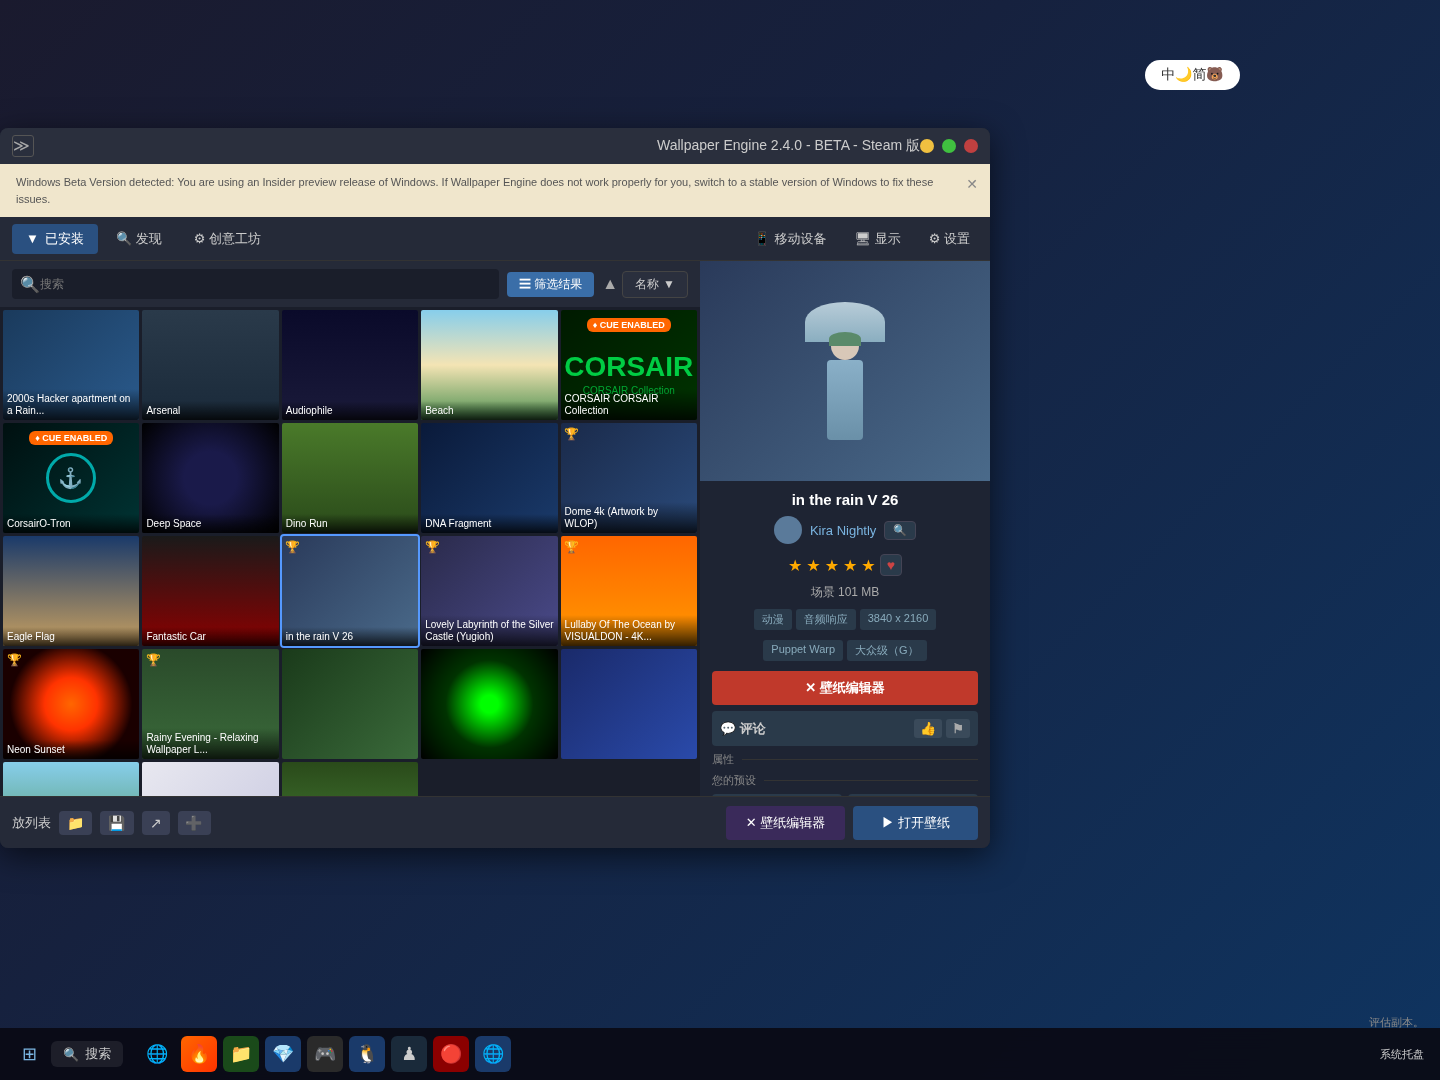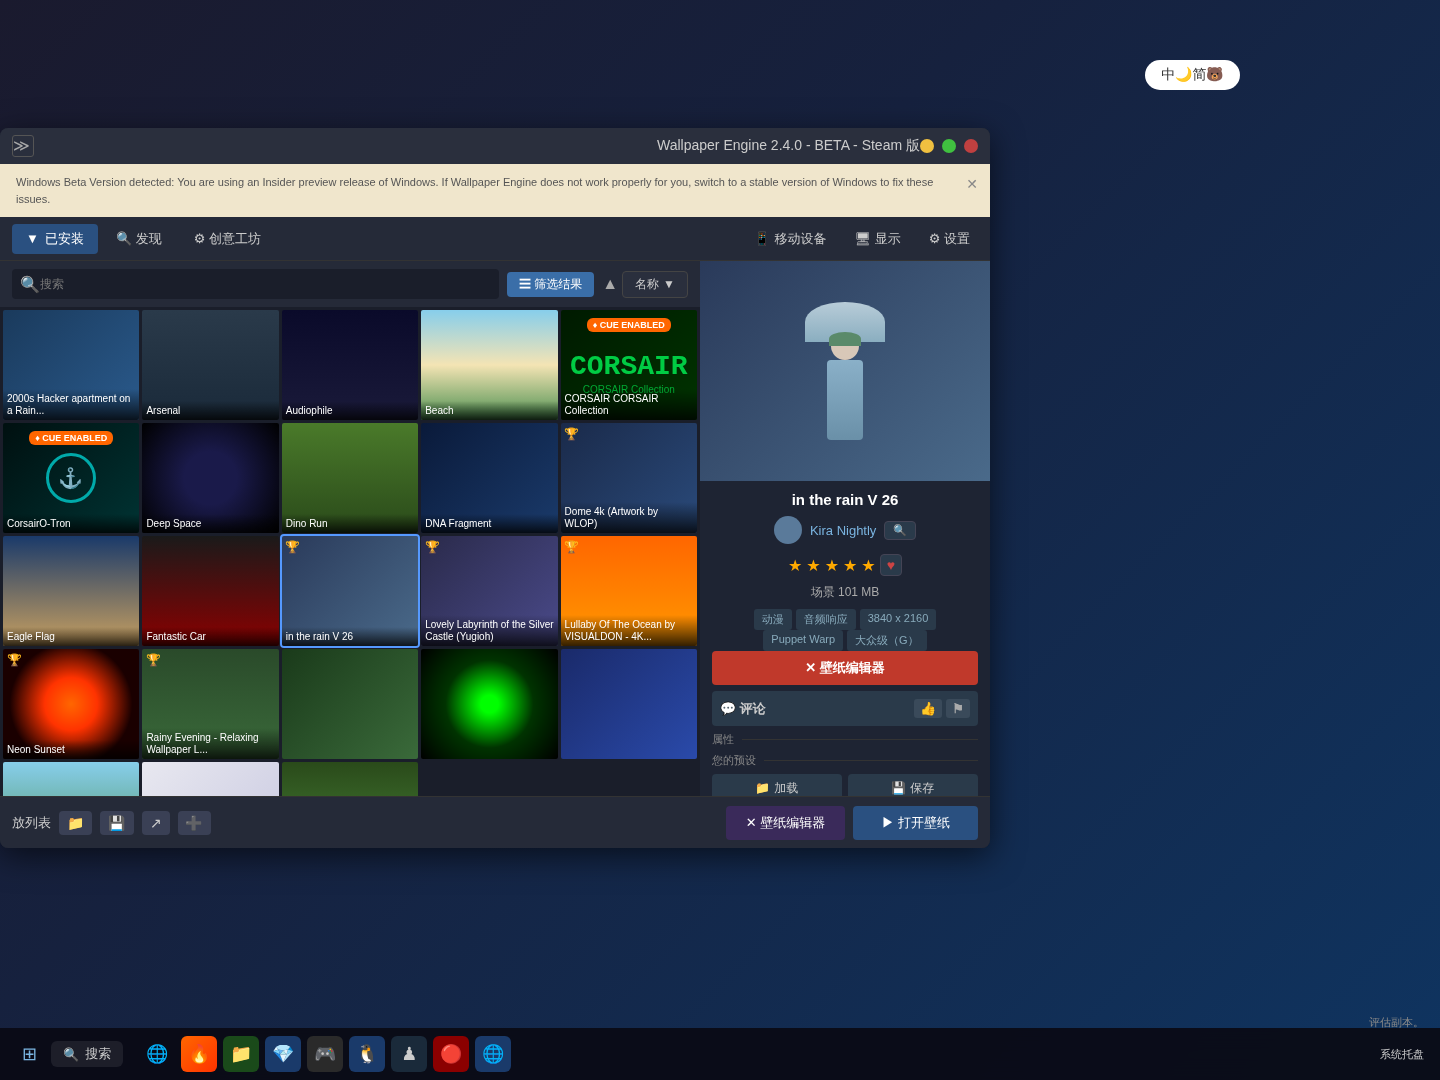--- a/index.html
+++ b/index.html
@@ -340,20 +340,21 @@
       text-align: center;
       color: #aaa;
       font-size: 12px;
       margin-bottom: 8px;
     }
 
     .tags-row {
       display: flex;
       flex-wrap: wrap;
       gap: 4px;
+      margin-bottom: 10px;
       justify-content: center;
     }
     .tag {
       background: #2a3a4a;
       color: #8ab;
       font-size: 11px;
       padding: 3px 8px;
       border-radius: 3px;
     }
 
@@ -635,21 +636,21 @@
             <div class="wallpaper-label">Arsenal</div>
           </div>
           <div class="wallpaper-item" style="background: linear-gradient(rgb(10, 10, 42), rgb(26, 26, 58));">
             <div class="wallpaper-label">Audiophile</div>
           </div>
           <div class="wallpaper-item" style="background: linear-gradient(rgb(135, 206, 235), rgb(244, 228, 180), rgb(74, 143, 79));">
             <div class="wallpaper-label">Beach</div>
           </div>
           <div class="wallpaper-item" style="background: linear-gradient(135deg, rgb(0, 26, 0), rgb(0, 51, 0));">
         <div style="width:100%;height:100%;display:flex;flex-direction:column;align-items:center;justify-content:center;background:linear-gradient(135deg,#001a00,#003300);">
-          <div style="color:#00cc44;font-size:28px;font-weight:bold;font-family:Liberation Mono, monospace;margin-top:16px;">CORSAIR</div>
+          <div style="color:#00cc44;font-size:28px;font-weight:bold;font-family:Liberation Sans, sans-serif;margin-top:16px;">CORSAIR</div>
           <div style="color:#00aa33;font-size:10px;margin-top:2px;">CORSAIR Collection</div>
         </div>
         <div class="cue-badge"><span>♦ CUE ENABLED</span></div>
         <div class="wallpaper-label">CORSAIR CORSAIR Collection</div>
       </div>
           <div class="wallpaper-item" style="background: linear-gradient(135deg, rgb(0, 16, 16), rgb(0, 51, 51));">
         <div style="width:100%;height:100%;display:flex;align-items:center;justify-content:center;background:linear-gradient(135deg,#001010,#003333);">
           <div style="width:50px;height:50px;border:3px solid #00aaaa;border-radius:50%;display:flex;align-items:center;justify-content:center;">
             <div style="color:#00cccc;font-size:20px;">⚓</div>
           </div>

